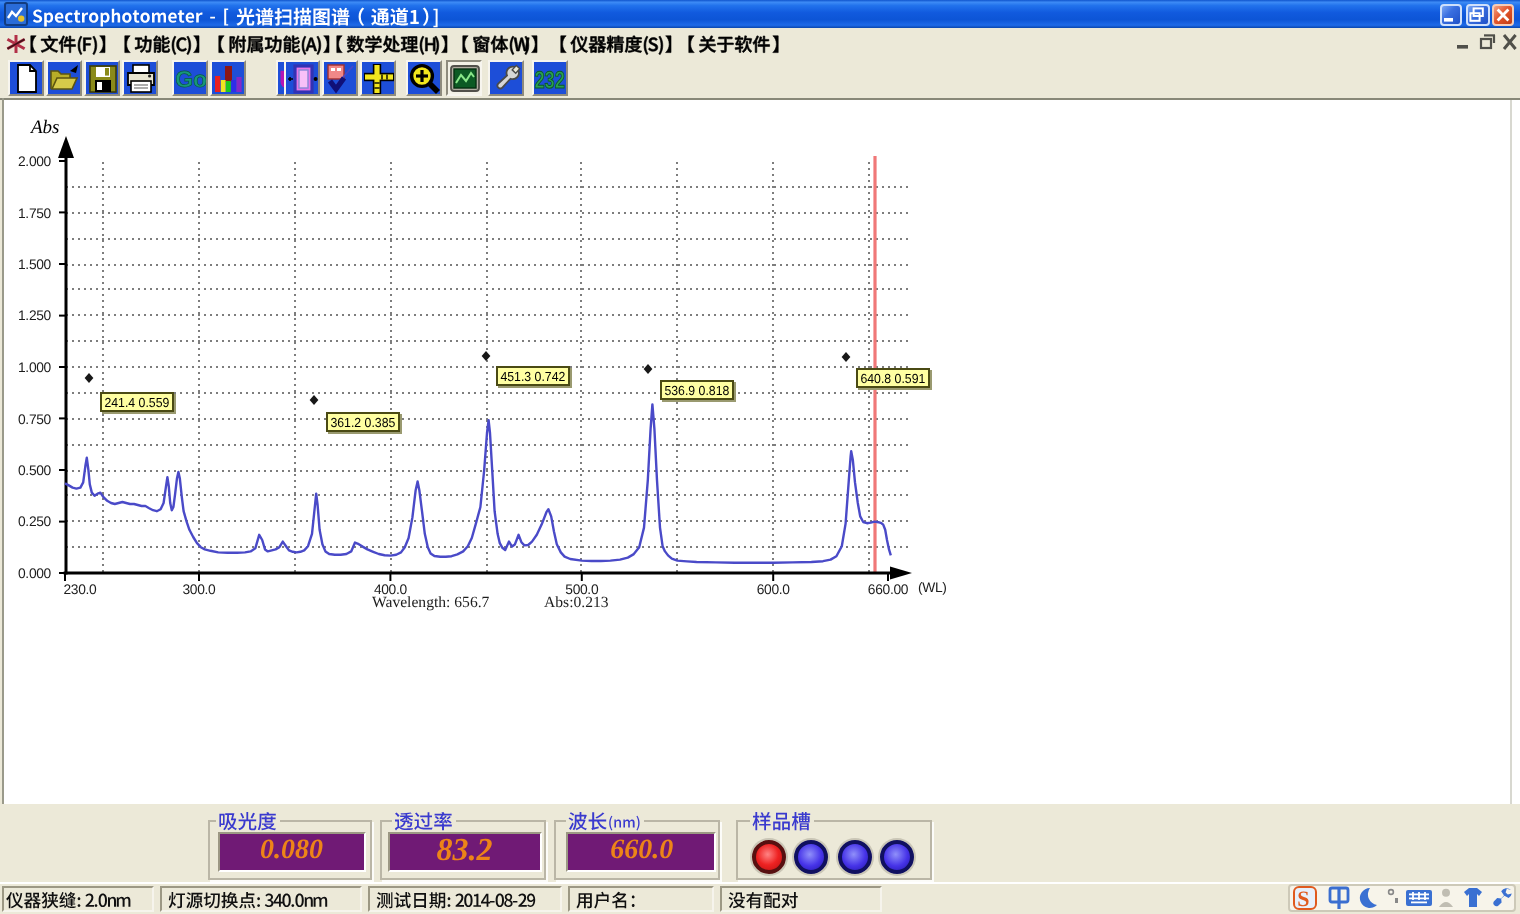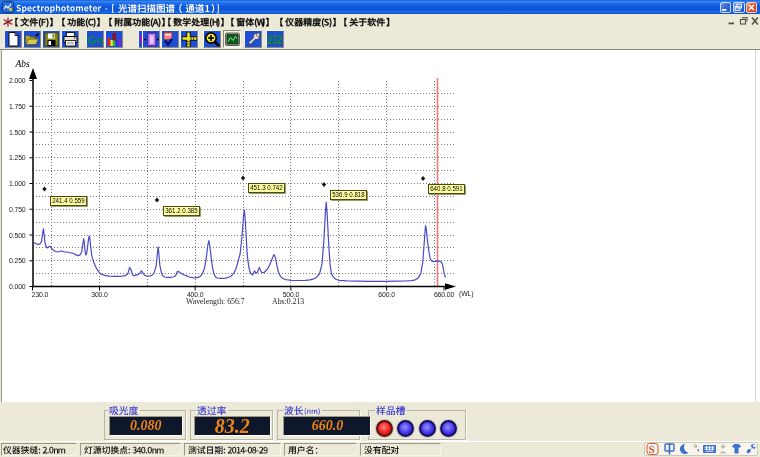--- a/index.html
+++ b/index.html
@@ -1,21 +1,21 @@
 <!DOCTYPE html>
 <html><head><meta charset="utf-8"><style>
 *{margin:0;padding:0;box-sizing:border-box}
 body{width:760px;height:457px;position:relative;overflow:hidden;font-family:"Liberation Sans",sans-serif;background:#ece9d8}
 .abs{position:absolute}
 .gd{stroke:#7d7d7d;stroke-width:1;stroke-dasharray:1 2}
 .ax{font-family:"Liberation Sans",sans-serif;font-size:6.9px;letter-spacing:-0.15px;fill:#1c1c1c}
 .inf{font-family:"Liberation Serif",serif;font-size:7.8px;fill:#1c1c1c}
 .pk{font-family:"Liberation Sans",sans-serif;font-size:6.6px;fill:#000}
 .tbtn{position:absolute;top:30px;width:18px;height:18px;border:1px solid;border-color:#f7f5ee #8e8b7d #8e8b7d #f7f5ee;background:#1d4ed8;overflow:hidden}
-.sp{position:absolute;background:#0f172a;border:1px solid;border-color:#9c9884 #fff #fff #9c9884}
+.sp{position:absolute;background:#701a75;border:1px solid;border-color:#9c9884 #fff #fff #9c9884}
 </style></head><body>
 <div class="abs" style="left:0;top:0;width:760px;height:14px;background:linear-gradient(180deg,#0f54cd 0%,#3d8bf5 8%,#2172ec 20%,#115ade 45%,#0d55d6 70%,#1e6ae8 90%,#0a46ad 100%)"></div>
 <svg class="abs" style="left:2px;top:1px" width="12" height="12">
 <rect x="0.5" y="0.5" width="11" height="11" rx="1" fill="#2a6cd8" stroke="#123c80"></rect>
 <path d="M2 8 L4 5 L6 7 L9 3" stroke="#fff" stroke-width="1.2" fill="none"></path>
 <circle cx="8.6" cy="8.3" r="1.6" fill="#e8c32a"></circle>
   </svg>
 <svg style="position:absolute;left:15.5px;top:3px" width="101" height="14">
     <path d="M2.7 8.4C4.2 8.4 5.1 7.5 5.1 6.5C5.1 5.5 4.6 5 3.8 4.7L2.9 4.4C2.4 4.2 1.9 4 1.9 3.5C1.9 3.1 2.3 2.8 2.9 2.8C3.4 2.8 3.8 3 4.2 3.4L4.9 2.6C4.4 2 3.6 1.7 2.9 1.7C1.6 1.7 0.6 2.6 0.6 3.6C0.6 4.5 1.3 5.1 1.9 5.3L2.8 5.7C3.4 5.9 3.8 6.1 3.8 6.6C3.8 7 3.4 7.3 2.7 7.3C2.2 7.3 1.6 7 1.1 6.6L0.4 7.5C1 8.1 1.9 8.4 2.7 8.4Z M6.1 10.2H7.4V8.7L7.4 7.9C7.7 8.2 8.1 8.4 8.6 8.4C9.6 8.4 10.6 7.5 10.6 5.8C10.6 4.3 9.9 3.3 8.7 3.3C8.2 3.3 7.7 3.6 7.3 3.9H7.3L7.2 3.4H6.1ZM8.3 7.4C8 7.4 7.7 7.3 7.4 7V4.9C7.7 4.5 8 4.4 8.4 4.4C9 4.4 9.3 4.9 9.3 5.8C9.3 6.9 8.9 7.4 8.3 7.4Z M13.8 8.4C14.4 8.4 15.1 8.2 15.5 7.9L15.1 7.1C14.7 7.3 14.4 7.4 14 7.4C13.3 7.4 12.8 7 12.7 6.2H15.7C15.7 6.1 15.7 5.9 15.7 5.6C15.7 4.3 15 3.3 13.7 3.3C12.5 3.3 11.4 4.3 11.4 5.9C11.4 7.5 12.5 8.4 13.8 8.4ZM12.6 5.4C12.7 4.7 13.2 4.3 13.7 4.3C14.3 4.3 14.6 4.7 14.6 5.4Z M18.8 8.4C19.4 8.4 20 8.2 20.4 7.8L19.9 7C19.7 7.2 19.3 7.4 19 7.4C18.3 7.4 17.8 6.8 17.8 5.9C17.8 5 18.3 4.4 19 4.4C19.3 4.4 19.5 4.5 19.8 4.7L20.4 3.9C20 3.5 19.6 3.3 19 3.3C17.6 3.3 16.5 4.2 16.5 5.9C16.5 7.5 17.5 8.4 18.8 8.4Z M23.1 8.4C23.6 8.4 23.9 8.3 24.2 8.2L24 7.3C23.8 7.4 23.6 7.4 23.5 7.4C23 7.4 22.8 7.2 22.8 6.6V4.4H24V3.4H22.8V2.1H21.8L21.6 3.4L20.9 3.5V4.4H21.5V6.6C21.5 7.7 22 8.4 23.1 8.4Z M25 8.3H26.3V5.4C26.6 4.7 27 4.4 27.4 4.4C27.6 4.4 27.8 4.5 27.9 4.5L28.1 3.4C28 3.3 27.8 3.3 27.6 3.3C27.1 3.3 26.5 3.7 26.2 4.3H26.2L26.1 3.4H25Z M30.9 8.4C32.1 8.4 33.2 7.5 33.2 5.9C33.2 4.2 32.1 3.3 30.9 3.3C29.6 3.3 28.5 4.2 28.5 5.9C28.5 7.5 29.6 8.4 30.9 8.4ZM30.9 7.4C30.2 7.4 29.8 6.8 29.8 5.9C29.8 5 30.2 4.4 30.9 4.4C31.5 4.4 31.9 5 31.9 5.9C31.9 6.8 31.5 7.4 30.9 7.4Z M34.3 10.2H35.5V8.7L35.5 7.9C35.9 8.2 36.3 8.4 36.7 8.4C37.8 8.4 38.8 7.5 38.8 5.8C38.8 4.3 38.1 3.3 36.9 3.3C36.3 3.3 35.8 3.6 35.4 3.9H35.4L35.3 3.4H34.3ZM36.4 7.4C36.2 7.4 35.9 7.3 35.5 7V4.9C35.9 4.5 36.2 4.4 36.5 4.4C37.2 4.4 37.5 4.9 37.5 5.8C37.5 6.9 37 7.4 36.4 7.4Z M39.9 8.3H41.1V5C41.5 4.6 41.8 4.4 42.2 4.4C42.6 4.4 42.8 4.7 42.8 5.4V8.3H44.1V5.3C44.1 4 43.7 3.3 42.6 3.3C42 3.3 41.5 3.7 41.1 4L41.1 3.1V1.4H39.9Z M47.5 8.4C48.7 8.4 49.8 7.5 49.8 5.9C49.8 4.2 48.7 3.3 47.5 3.3C46.2 3.3 45.1 4.2 45.1 5.9C45.1 7.5 46.2 8.4 47.5 8.4ZM47.5 7.4C46.8 7.4 46.4 6.8 46.4 5.9C46.4 5 46.8 4.4 47.5 4.4C48.1 4.4 48.5 5 48.5 5.9C48.5 6.8 48.1 7.4 47.5 7.4Z M52.7 8.4C53.1 8.4 53.4 8.3 53.7 8.2L53.5 7.3C53.3 7.4 53.2 7.4 53 7.4C52.6 7.4 52.3 7.2 52.3 6.6V4.4H53.5V3.4H52.3V2.1H51.3L51.1 3.4L50.4 3.5V4.4H51.1V6.6C51.1 7.7 51.5 8.4 52.7 8.4Z M56.6 8.4C57.8 8.4 58.9 7.5 58.9 5.9C58.9 4.2 57.8 3.3 56.6 3.3C55.3 3.3 54.2 4.2 54.2 5.9C54.2 7.5 55.3 8.4 56.6 8.4ZM56.6 7.4C55.9 7.4 55.5 6.8 55.5 5.9C55.5 5 55.9 4.4 56.6 4.4C57.2 4.4 57.6 5 57.6 5.9C57.6 6.8 57.2 7.4 56.6 7.4Z M60 8.3H61.3V5C61.6 4.6 61.9 4.4 62.2 4.4C62.7 4.4 62.9 4.7 62.9 5.4V8.3H64.2V5C64.5 4.6 64.8 4.4 65.1 4.4C65.6 4.4 65.8 4.7 65.8 5.4V8.3H67V5.3C67 4 66.6 3.3 65.5 3.3C64.9 3.3 64.4 3.7 64 4.2C63.8 3.6 63.3 3.3 62.6 3.3C62 3.3 61.6 3.7 61.2 4.1H61.1L61 3.4H60Z M70.5 8.4C71.1 8.4 71.7 8.2 72.2 7.9L71.8 7.1C71.4 7.3 71.1 7.4 70.7 7.4C69.9 7.4 69.4 7 69.3 6.2H72.3C72.3 6.1 72.4 5.9 72.4 5.6C72.4 4.3 71.7 3.3 70.3 3.3C69.2 3.3 68.1 4.3 68.1 5.9C68.1 7.5 69.1 8.4 70.5 8.4ZM69.3 5.4C69.4 4.7 69.8 4.3 70.4 4.3C71 4.3 71.3 4.7 71.3 5.4Z M75.2 8.4C75.6 8.4 76 8.3 76.2 8.2L76 7.3C75.9 7.4 75.7 7.4 75.6 7.4C75.1 7.4 74.9 7.2 74.9 6.6V4.4H76.1V3.4H74.9V2.1H73.8L73.7 3.4L72.9 3.5V4.4H73.6V6.6C73.6 7.7 74.1 8.4 75.2 8.4Z M79.2 8.4C79.8 8.4 80.4 8.2 80.9 7.9L80.5 7.1C80.1 7.3 79.8 7.4 79.4 7.4C78.7 7.4 78.1 7 78 6.2H81C81.1 6.1 81.1 5.9 81.1 5.6C81.1 4.3 80.4 3.3 79.1 3.3C77.9 3.3 76.8 4.3 76.8 5.9C76.8 7.5 77.8 8.4 79.2 8.4ZM78 5.4C78.1 4.7 78.6 4.3 79.1 4.3C79.7 4.3 80 4.7 80 5.4Z M82.1 8.3H83.4V5.4C83.7 4.7 84.2 4.4 84.5 4.4C84.7 4.4 84.9 4.5 85.1 4.5L85.3 3.4C85.1 3.3 85 3.3 84.7 3.3C84.2 3.3 83.7 3.7 83.3 4.3H83.3L83.2 3.4H82.1Z M89.1 6.3H91.5V5.4H89.1Z M96.1 9.8H98.1V9.1H97.1V2H98.1V1.3H96.1Z" fill="#ffffff"></path>
   </svg>
@@ -279,22 +279,22 @@
     <path d="M0.9 1.8C1.5 2.1 2.2 2.6 2.6 2.9L3.1 2.1C2.7 1.8 2 1.4 1.4 1.1ZM0.3 4.4C0.9 4.7 1.7 5.2 2.1 5.5L2.6 4.7C2.2 4.4 1.4 4 0.8 3.7ZM0.5 9.4 1.4 10C1.9 9.1 2.4 7.9 2.9 6.9L2.2 6.3C1.7 7.4 1 8.7 0.5 9.4ZM5.8 3.3V4.8H4.3V3.3ZM3.4 2.4V4.9C3.4 6.3 3.4 8.3 2.3 9.7C2.5 9.7 2.9 10 3.1 10.1C4 8.9 4.3 7.1 4.3 5.6H4.4C4.8 6.6 5.3 7.5 5.9 8.2C5.3 8.7 4.5 9.1 3.7 9.4C3.9 9.5 4.2 9.9 4.3 10.1C5.1 9.8 5.9 9.4 6.5 8.8C7.2 9.4 8 9.8 8.9 10.1C9 9.9 9.3 9.5 9.5 9.3C8.6 9.1 7.8 8.7 7.2 8.2C7.9 7.4 8.4 6.3 8.8 5L8.2 4.8L8 4.8H6.7V3.3H8.2C8.1 3.7 8 4 7.8 4.3L8.6 4.6C8.9 4.1 9.2 3.3 9.4 2.5L8.8 2.4L8.6 2.4H6.7V1H5.8V2.4ZM5.3 5.6H7.7C7.4 6.4 7 7 6.5 7.6C6 7 5.6 6.4 5.3 5.6Z M17.3 1.2C16.4 2.2 15 3.1 13.7 3.6C13.9 3.8 14.3 4.1 14.4 4.3C15.7 3.7 17.2 2.7 18.2 1.6ZM10.3 4.8V5.7H12.1V8.6C12.1 9 11.9 9.2 11.7 9.2C11.8 9.4 12 9.8 12.1 10C12.3 9.9 12.7 9.8 15.4 9.1C15.4 8.8 15.3 8.5 15.3 8.2L13.1 8.7V5.7H14.5C15.3 7.7 16.6 9.2 18.7 9.8C18.8 9.5 19.1 9.2 19.3 8.9C17.5 8.4 16.2 7.3 15.5 5.7H19.1V4.8H13.1V1.1H12.1V4.8Z" fill="#3a3ace"></path>
   </svg>
 <div class="abs" style="left:374.5px;top:405px;width:32px;height:11px;background:#ece9d8"></div>
 <svg style="position:absolute;left:375.5px;top:405.3px" width="32" height="15">
     <path d="M7.9 1C7.8 1.6 7.4 2.3 7.1 2.9H5.2L5.9 2.6C5.8 2.2 5.4 1.5 5.1 1.1L4.3 1.4C4.6 1.8 4.9 2.5 5 2.9H3.9V3.7H6.1V4.9H4.2V5.8H6.1V7H3.6V7.8H6.1V10.1H7V7.8H9.3V7H7V5.8H8.9V4.9H7V3.7H9.2V2.9H8.1C8.3 2.4 8.6 1.8 8.9 1.3ZM1.7 1V2.9H0.5V3.8H1.7V3.9C1.4 5.1 0.9 6.5 0.3 7.3C0.4 7.5 0.6 8 0.7 8.2C1.1 7.7 1.4 6.9 1.7 6.1V10.1H2.6V5.3C2.8 5.8 3.1 6.3 3.2 6.6L3.8 5.9C3.6 5.6 2.8 4.5 2.6 4.1V3.8H3.6V2.9H2.6V1Z M12.8 2.3H16.6V3.9H12.8ZM12 1.4V4.8H17.5V1.4ZM10.6 5.8V10.1H11.4V9.6H13.2V10.1H14.2V5.8ZM11.4 8.7V6.7H13.2V8.7ZM15.1 5.8V10.1H16V9.6H18V10.1H18.9V5.8ZM16 8.7V6.7H18V8.7Z M24.2 4.9H25V5.5H24.2ZM25.7 4.9H26.5V5.5H25.7ZM27.2 4.9H28V5.5H27.2ZM24.2 3.7H25V4.3H24.2ZM25.7 3.7H26.5V4.3H25.7ZM27.2 3.7H28V4.3H27.2ZM26.5 1V1.8H25.7V1H24.9V1.8H23.1V2.5H24.9V3.1H23.5V6.2H28.8V3.1H27.3V2.5H29.1V1.8H27.3V1ZM25.7 3.1V2.5H26.5V3.1ZM24.7 8.5H27.5V9.1H24.7ZM24.7 7.9V7.3H27.5V7.9ZM23.9 6.6V10.2H24.7V9.8H27.5V10.1H28.4V6.6ZM21.3 1V3.1H20.1V4H21.2C21 5.2 20.4 6.7 19.9 7.5C20 7.7 20.2 8.1 20.3 8.3C20.7 7.8 21 6.9 21.3 6V10.1H22.2V5.7C22.4 6.1 22.7 6.7 22.8 7L23.3 6.3C23.1 6.1 22.4 5 22.2 4.6V4H23.2V3.1H22.2V1Z" fill="#3a3ace"></path>
   </svg>
 <svg style="position:absolute;left:303.5px;top:407.2px" width="19" height="12">
     <path d="M1.7 8.2 2.2 8C1.6 7 1.3 5.8 1.3 4.5C1.3 3.3 1.6 2.1 2.2 1.1L1.7 0.9C1 2 0.6 3.1 0.6 4.5C0.6 6 1 7.1 1.7 8.2Z M3.2 6.8H4V4C4.4 3.6 4.6 3.5 5 3.5C5.5 3.5 5.7 3.7 5.7 4.4V6.8H6.5V4.3C6.5 3.3 6.1 2.7 5.3 2.7C4.7 2.7 4.3 3 4 3.4H3.9L3.9 2.8H3.2Z M7.7 6.8H8.5V4C8.8 3.6 9.1 3.5 9.4 3.5C9.8 3.5 10.1 3.7 10.1 4.4V6.8H10.9V4C11.2 3.6 11.5 3.5 11.8 3.5C12.2 3.5 12.4 3.7 12.4 4.4V6.8H13.3V4.3C13.3 3.3 12.9 2.7 12.1 2.7C11.6 2.7 11.2 3 10.8 3.5C10.6 3 10.3 2.7 9.7 2.7C9.2 2.7 8.8 3 8.4 3.4H8.4L8.4 2.8H7.7Z M14.7 8.2C15.4 7.1 15.8 6 15.8 4.5C15.8 3.1 15.4 2 14.7 0.9L14.2 1.1C14.8 2.1 15.1 3.3 15.1 4.5C15.1 5.8 14.8 7 14.2 8Z" fill="#3a3ace"></path>
   </svg>
 <div class="sp" style="left:108.7px;top:416px;width:74px;height:20px;font-family:'Liberation Serif',serif;font-style:italic;font-weight:bold;font-size:14px;color:#ed8418;text-align:center;line-height:18px">0.080</div>
-<div class="sp" style="left:193.8px;top:416px;width:77px;height:20px;font-family:'Liberation Serif',serif;font-style:italic;font-weight:bold;font-size:20px;color:#ed8418;text-align:center;line-height:18px">83.2</div>
-<div class="sp" style="left:283.4px;top:416px;width:88px;height:20px;font-family:'Liberation Serif',serif;font-style:italic;font-weight:bold;font-size:14px;color:#ed8418;text-align:center;line-height:18px">660.0</div>
+<div class="sp" style="left:193.8px;top:416px;width:77px;height:20px;font-family:'Liberation Serif',serif;font-style:italic;font-weight:bold;font-size:16px;color:#ed8418;text-align:center;line-height:18px">83.2</div>
+<div class="sp" style="left:283.4px;top:416px;width:75px;height:20px;font-family:'Liberation Serif',serif;font-style:italic;font-weight:bold;font-size:14px;color:#ed8418;text-align:center;line-height:18px">660.0</div>
 <div class="abs" style="left:375.5px;top:419.5px;width:17px;height:17px;border-radius:50%;background:radial-gradient(circle at 45% 40%,#ff8484 0%,#ee2222 50%,#b81010 100%);border:2px solid #581010;box-shadow:0 0 0 1px #cac6b6"></div>
 <div class="abs" style="left:397.0px;top:419.5px;width:17px;height:17px;border-radius:50%;background:radial-gradient(circle at 45% 40%,#9090fa 0%,#4633e8 55%,#2216a8 100%);border:2px solid #101060;box-shadow:0 0 0 1px #cac6b6"></div>
 <div class="abs" style="left:418.5px;top:419.5px;width:17px;height:17px;border-radius:50%;background:radial-gradient(circle at 45% 40%,#9090fa 0%,#4633e8 55%,#2216a8 100%);border:2px solid #101060;box-shadow:0 0 0 1px #cac6b6"></div>
 <div class="abs" style="left:440.0px;top:419.5px;width:17px;height:17px;border-radius:50%;background:radial-gradient(circle at 45% 40%,#9090fa 0%,#4633e8 55%,#2216a8 100%);border:2px solid #101060;box-shadow:0 0 0 1px #cac6b6"></div>
 <div class="abs" style="left:0;top:441px;width:760px;height:16px;background:#ece9d8;border-top:1px solid #fff"></div>
 <div class="abs" style="left:1px;top:443px;width:76px;height:13px;border:1px solid;border-color:#9c9884 #f6f4ec #f6f4ec #9c9884"></div>
 <div class="abs" style="left:80px;top:443px;width:101px;height:13px;border:1px solid;border-color:#9c9884 #f6f4ec #f6f4ec #9c9884"></div>
 <div class="abs" style="left:184px;top:443px;width:97px;height:13px;border:1px solid;border-color:#9c9884 #f6f4ec #f6f4ec #9c9884"></div>
 <div class="abs" style="left:284px;top:443px;width:73px;height:13px;border:1px solid;border-color:#9c9884 #f6f4ec #f6f4ec #9c9884"></div>
 <div class="abs" style="left:360px;top:443px;width:81px;height:13px;border:1px solid;border-color:#9c9884 #f6f4ec #f6f4ec #9c9884"></div>

